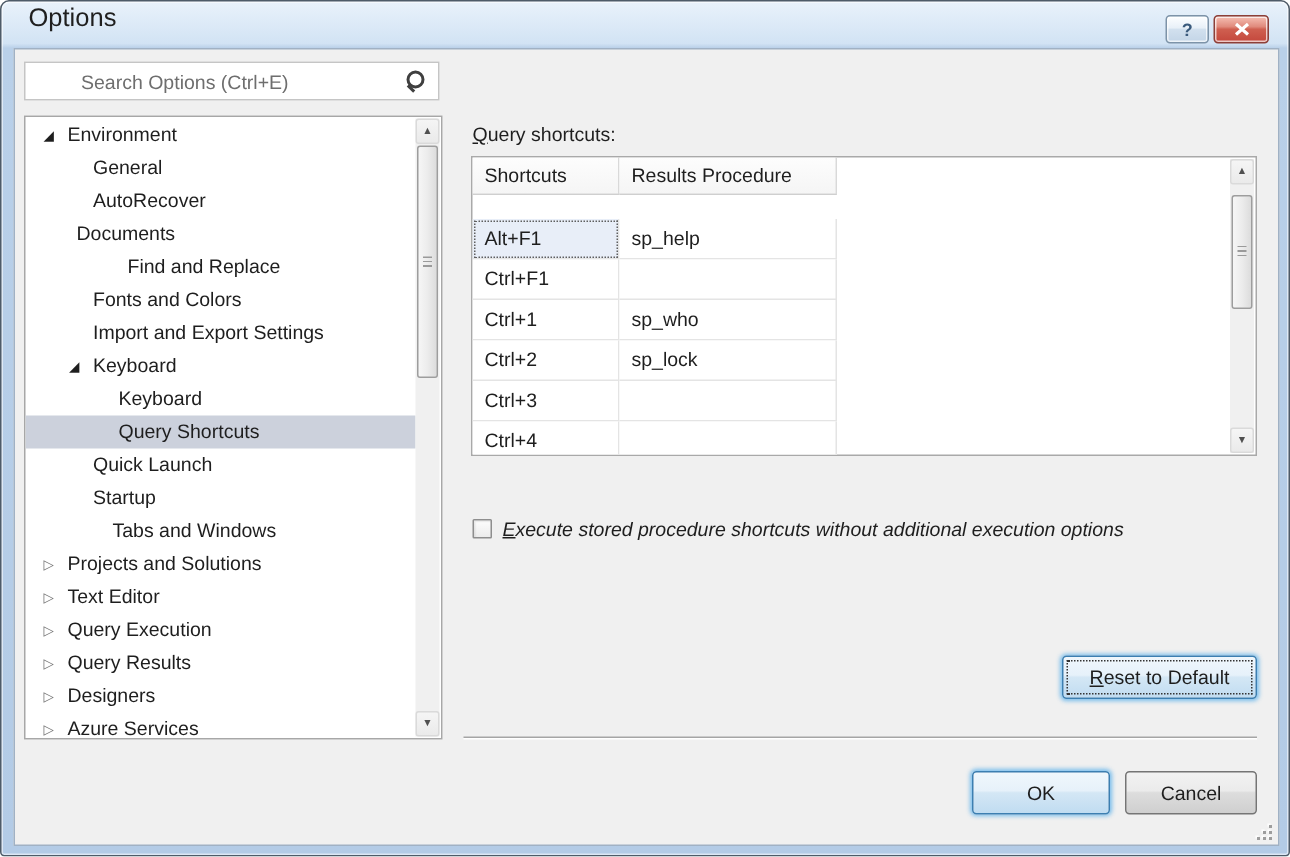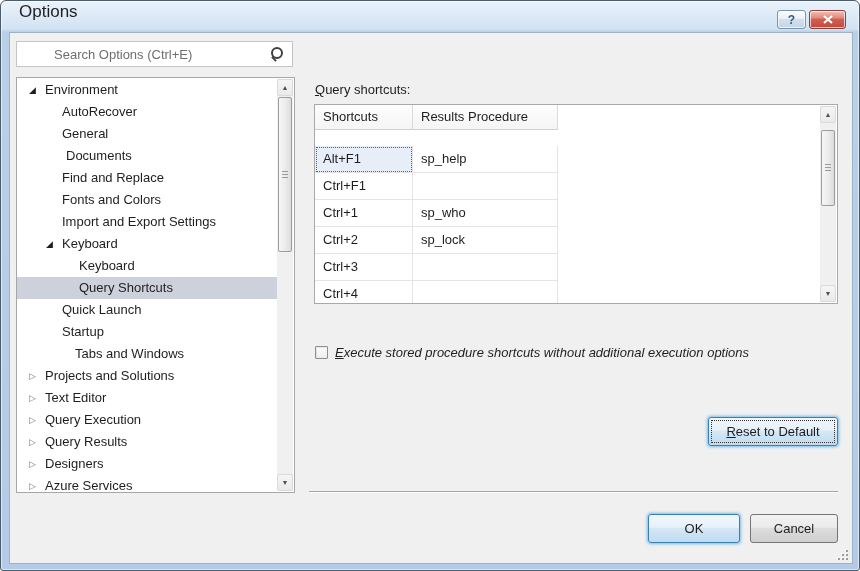--- a/index.html
+++ b/index.html
@@ -94,21 +94,21 @@
     background:linear-gradient(180deg,#fdfdfd,#ececec); box-shadow:inset 1px 1px 1px rgba(0,0,0,.08); }
   .checkbox-label { font-size:13px; color:#1e1e1e; }
 
   
   .win-btn { position:absolute; height:29px; font:13px "Liberation Sans", sans-serif; color:#1e1e1e;
     border:1px solid #757575; border-radius:3px;
     background:linear-gradient(180deg,#f2f2f2 0%,#ebebeb 45%,#dddddd 50%,#cfcfcf 100%); }
   .win-btn.focus-blue { border-color:#3c7fb1;
     background:linear-gradient(180deg,#f0f7fc 0%,#e6f1fa 45%,#d4e7f5 50%,#c0dcf1 100%);
     box-shadow:0 0 3px 1px rgba(99,180,235,.85); }
-  .reset-btn { left:698px; top:384px; width:130px; outline:1px dotted #333; outline-offset:-4px; }
+  .reset-btn { left:698px; top:404px; width:130px; outline:1px dotted #333; outline-offset:-4px; }
   .ok-btn { left:638px; top:481px; width:92px; }
   .cancel-btn { left:740px; top:481px; width:88px; }
 
   .separator { position:absolute; left:299px; top:458px; width:529px; height:0;
     border-top:1px solid #a5a5a5; border-bottom:1px solid #fff; }
 
   .resize-grip { position:absolute; right:4px; bottom:3px; width:10px; height:10px; }
   .resize-grip i { position:absolute; width:2px; height:2px; background:#9d9d9d; box-shadow:-1px -1px 0 #fdfdfd; }
   .resize-grip i:nth-child(1){ right:0; bottom:0; }
   .resize-grip i:nth-child(2){ right:4px; bottom:0; }
@@ -145,31 +145,31 @@
     </div>
 
     <div class="tree">
       <div class="tree-items" id="tree-items">
           <div class="tree-item" style="padding-left: 12px;">
             <span class="glyph exp">◢</span>
             <span class="tree-label">Environment</span>
           </div>
           <div class="tree-item" style="padding-left: 29px;">
             <span class="glyph"></span>
+            <span class="tree-label">General</span>
+          </div>
+          <div class="tree-item" style="padding-left: 29px;">
+            <span class="glyph"></span>
             <span class="tree-label">AutoRecover</span>
           </div>
-          <div class="tree-item" style="padding-left: 29px;">
-            <span class="glyph"></span>
-            <span class="tree-label">General</span>
-          </div>
-          <div class="tree-item" style="padding-left: 33px;">
+          <div class="tree-item" style="padding-left: 18px;">
             <span class="glyph"></span>
             <span class="tree-label">Documents</span>
           </div>
-          <div class="tree-item" style="padding-left: 29px;">
+          <div class="tree-item" style="padding-left: 29px; margin-left: 23px;">
             <span class="glyph"></span>
             <span class="tree-label">Find and Replace</span>
           </div>
           <div class="tree-item" style="padding-left: 29px;">
             <span class="glyph"></span>
             <span class="tree-label">Fonts and Colors</span>
           </div>
           <div class="tree-item" style="padding-left: 29px;">
             <span class="glyph"></span>
             <span class="tree-label">Import and Export Settings</span>

